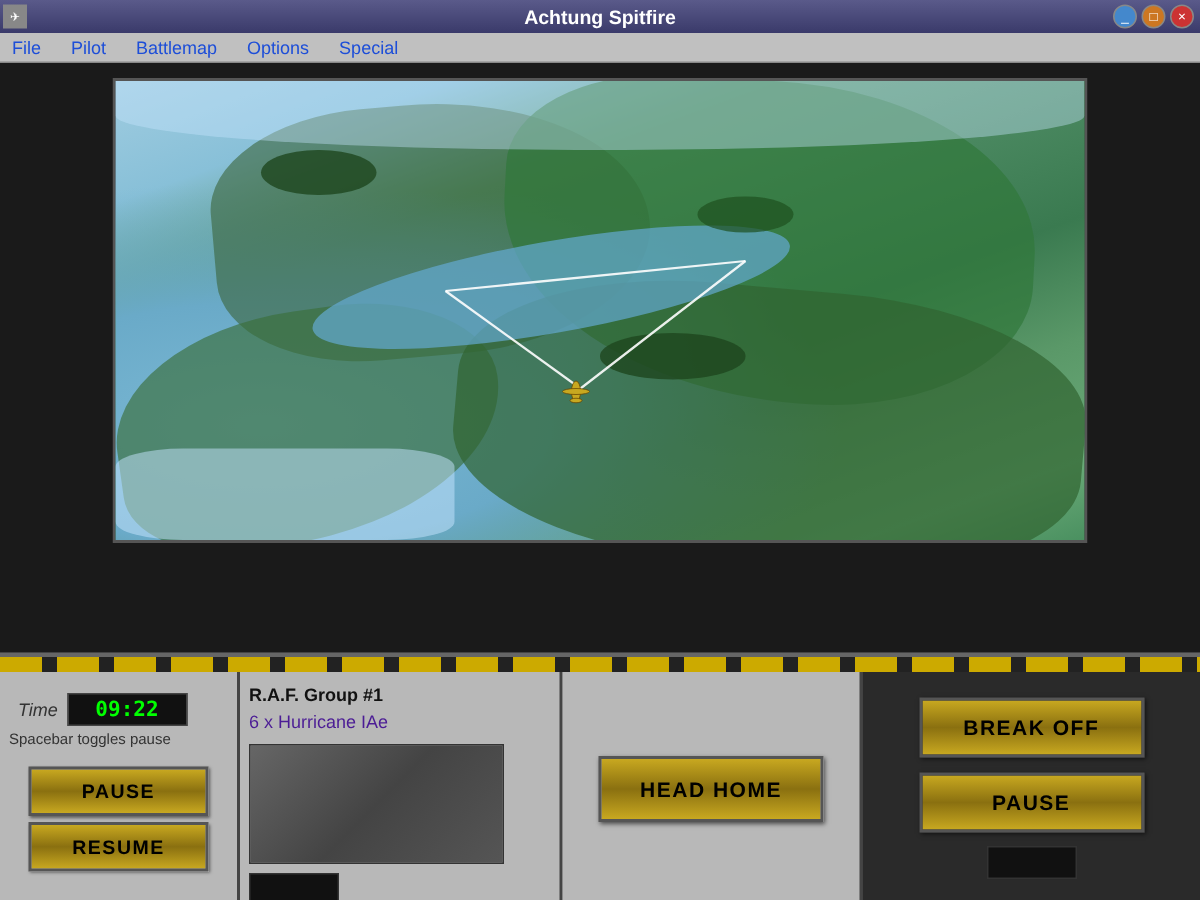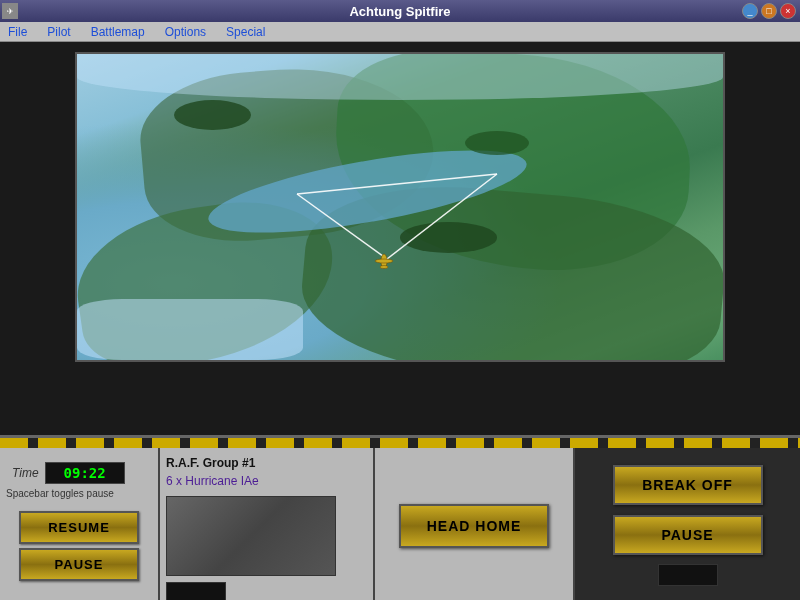--- a/index.html
+++ b/index.html
@@ -343,22 +343,22 @@
     <div id="panel-stripe"></div>
 
     <div id="panel-body">
 
       <div class="panel-section" id="section-time">
         <div id="time-row">
           <span id="time-label" style="font-size:12px;color:#333;font-style:italic;">Time</span>
           <span id="time-display" style="background:#111;color:#00ff00;font-size:14px;font-weight:bold;padding:2px 18px;border:1px solid #444;font-family:monospace;">09:22</span>
         </div>
         <div id="spacebar-hint" style="font-size:10px;color:#333;padding:0 0 8px 0;">Spacebar toggles pause</div>
+        <button class="action-btn" style="display:block;width:120px;margin:4px auto;padding:7px 4px;background:linear-gradient(to bottom,#c8a820,#8a7010,#c8a820);color:#000;font-size:13px;font-weight:bold;text-align:center;border:2px solid #555;cursor:pointer;letter-spacing:1px;">PAUSE</button>
         <button class="action-btn" style="display:block;width:120px;margin:4px auto;padding:7px 4px;background:linear-gradient(to bottom,#c8a820,#8a7010,#c8a820);color:#000;font-size:13px;font-weight:bold;text-align:center;border:2px solid #555;cursor:pointer;letter-spacing:1px;">RESUME</button>
-        <button class="action-btn" style="display:block;width:120px;margin:4px auto;padding:7px 4px;background:linear-gradient(to bottom,#c8a820,#8a7010,#c8a820);color:#000;font-size:13px;font-weight:bold;text-align:center;border:2px solid #555;cursor:pointer;letter-spacing:1px;">PAUSE</button>
       </div>
 
       <div class="panel-section" id="section-info">
         <div id="group-name" style="font-size:12px;color:#111;font-weight:bold;margin-bottom:4px;padding-top:2px;">R.A.F. Group #1</div>
         <div id="group-detail" style="font-size:12px;color:#4c1d95;margin-bottom:8px;">6 x Hurricane IAe</div>
 
         <div id="thumbnail-area" style="width:170px;height:80px;background:linear-gradient(135deg,#666,#444,#555);margin-top:4px;border:1px solid #333;">
         </div>
 
         <div style="margin-top:6px;display:flex;gap:8px;">

